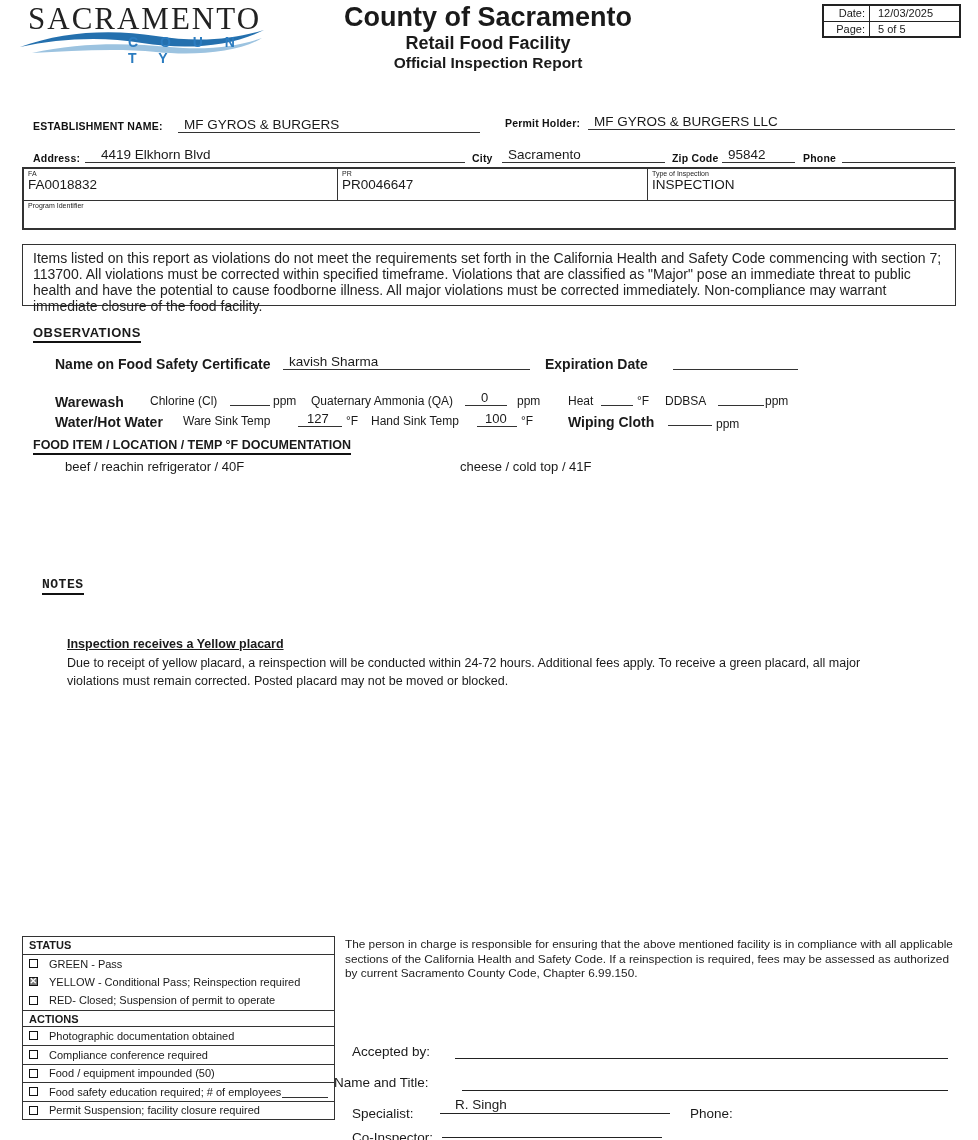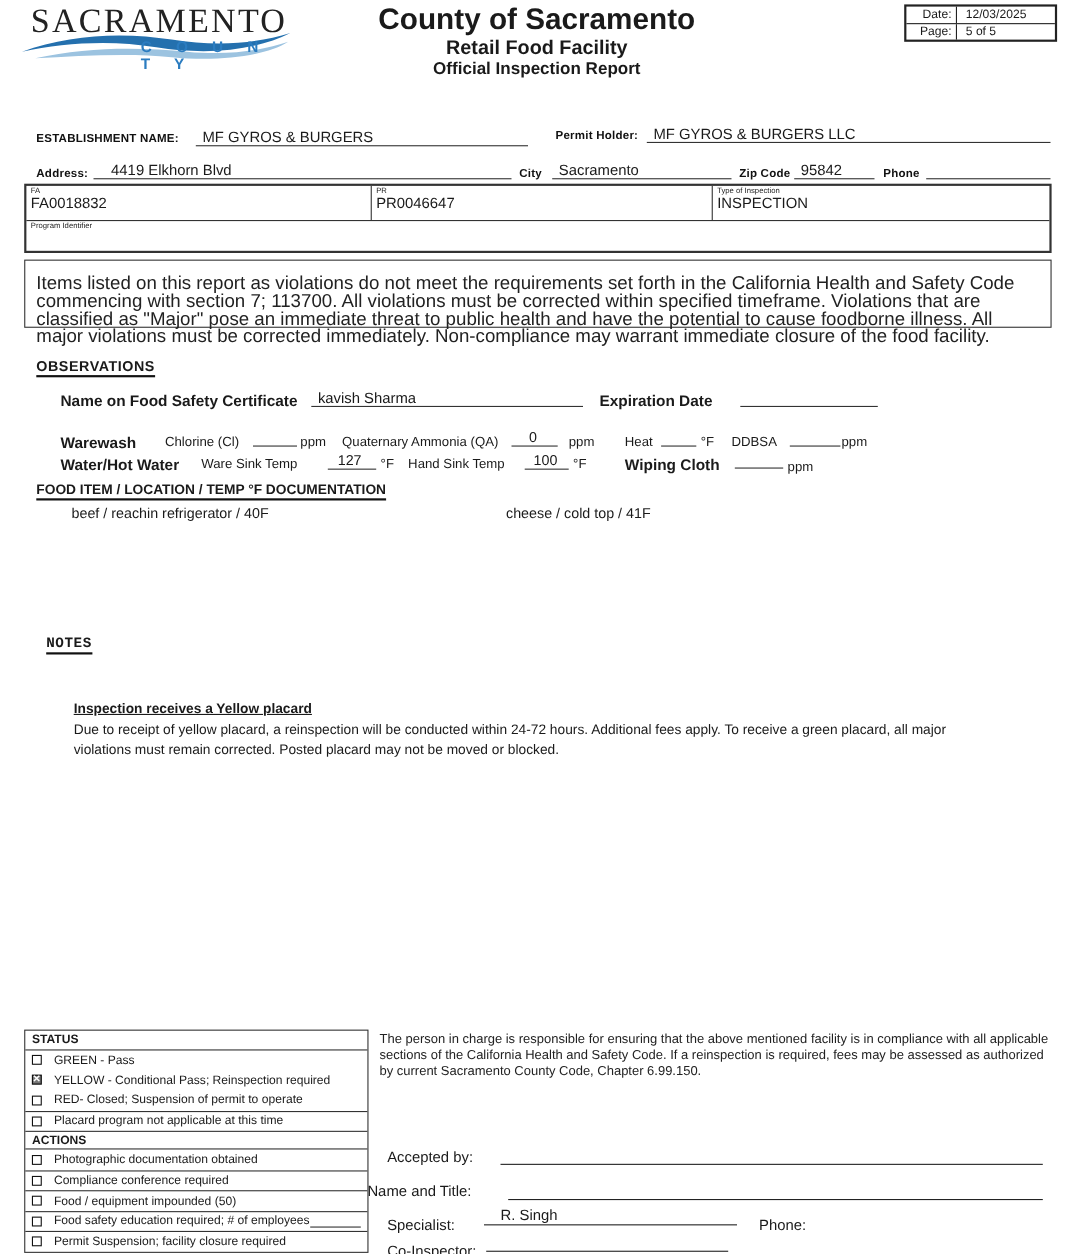--- a/index.html
+++ b/index.html
@@ -26,21 +26,21 @@
 
   
   .rec-box { border:2px solid #333; }
   .rec-row1 { display:flex; height:31px; }
   .rec-cell { padding:1px 4px; }
   .rec-cell + .rec-cell { border-left:1.5px solid #333; }
   .rec-lbl { font-size:7px; color:#222; display:block; }
   .rec-val { font-size:13.5px; display:block; margin-top:0px; }
   .rec-row2 { border-top:1.5px solid #333; height:28px; padding:1px 4px; }
 
-  .legal-box { border:1.5px solid #333; padding:13px 10px; font-size:17px; line-height:16px; color:#222; }
+  .legal-box { border:1.5px solid #333; padding:5px 10px; font-size:14px; line-height:16px; color:#222;margin-top:8px; }
 
   .sect-head { font-weight:700; border-bottom:2px solid #111; display:inline-block; padding-bottom:1px; }
   .ob-lbl { font-size:14px; font-weight:700; white-space:nowrap; }
   .ob-txt { font-size:12px; white-space:nowrap;text-align:center; }
   .ob-unit { font-size:12px; }
   .food-item { font-size:13px; white-space:nowrap; }
 
   .notes-sub { font-size:12.5px; font-weight:700; text-decoration:underline; }
   .notes-body { font-size:12.5px; line-height:17.5px; }
 
@@ -207,24 +207,20 @@
       <span>GREEN - Pass</span>
     </div>
     <div class="sa-row">
       <span class="cb checked"></span>
       <span>YELLOW - Conditional Pass; Reinspection required</span>
     </div>
     <div class="sa-row">
       <span class="cb"></span>
       <span>RED- Closed; Suspension of permit to operate</span>
     </div>
-    <div class="sa-row bt">
-      <span class="cb"></span>
-      <span>Placard program not applicable at this time</span>
-    </div>
     <div class="sa-head bt2" style="border-bottom:1.2px solid #333;">ACTIONS</div>
     <div class="sa-row">
       <span class="cb"></span>
       <span>Photographic documentation obtained</span>
     </div>
     <div class="sa-row bt">
       <span class="cb"></span>
       <span>Compliance conference required</span>
     </div>
     <div class="sa-row bt">

